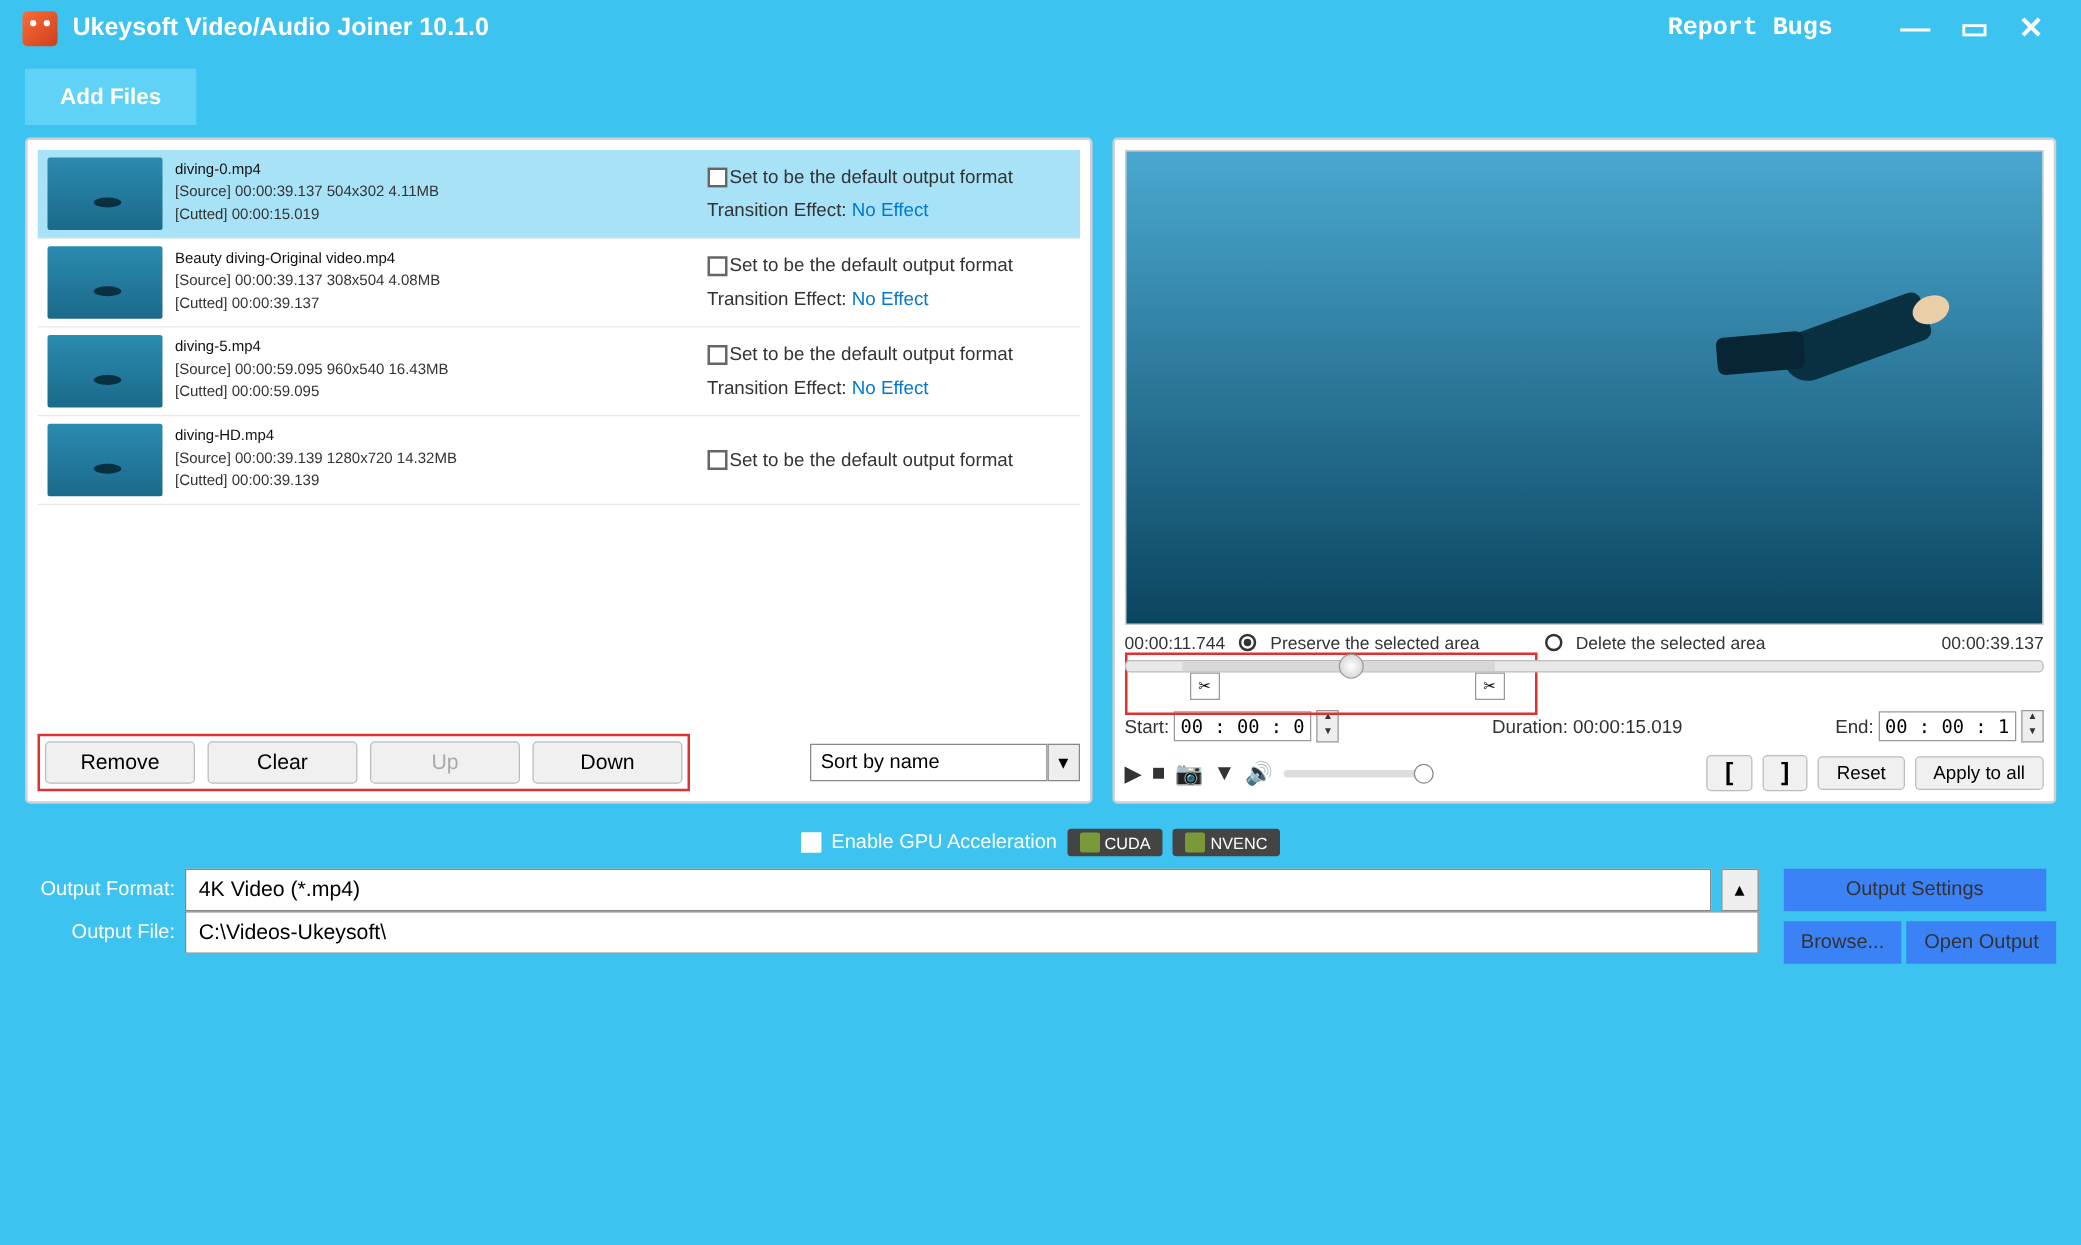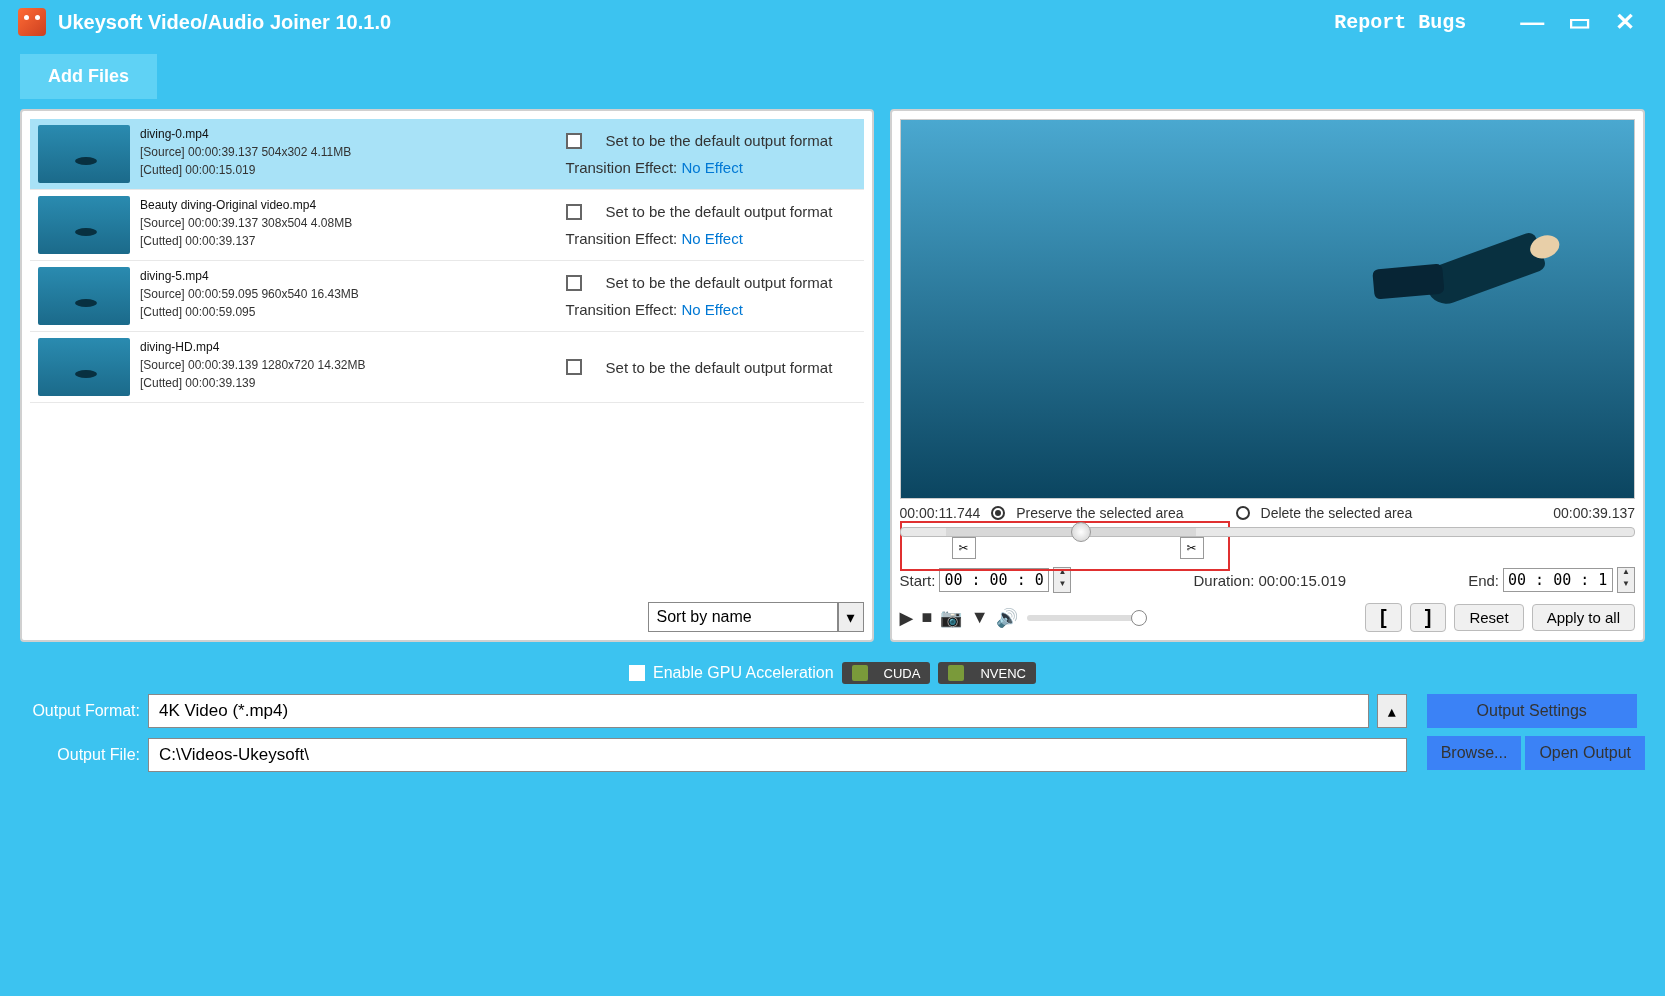--- a/index.html
+++ b/index.html
@@ -21,21 +21,21 @@
 .right-panel { flex: 0.9; display: flex; flex-direction: column; padding: 8px; }
 
 .file-list { flex: 1; overflow: auto; }
 .file-item { display: flex; padding: 6px 8px; border-bottom: 1px solid #e8e8e8; }
 .file-item.selected { background: #a8e2f7; }
 .thumb { width: 92px; height: 58px; background: linear-gradient(180deg,#2a8bb0 0%,#1b6a8a 100%); border-radius: 2px; flex-shrink: 0; position: relative; }
 .thumb::after { content:""; position:absolute; left:40%; top:55%; width:22px; height:8px; background:#083040; border-radius:50%; }
 .file-info { margin-left: 10px; font-size: 12px; color: #333; line-height: 1.5; }
 .file-info .name { color: #111; }
 .file-right { margin-left: auto; font-size: 15px; color: #333; display:flex; flex-direction:column; justify-content:center; gap:10px; min-width:290px; }
-.cb-row { display:flex; align-items:center; gap:24px; }
+.cb-row { display:flex; align-items:center; gap:2px; }
 .cb { width:16px; height:16px; border:2px solid #666; background:#fff; }
 .trans-link { color:#0078d4; cursor:pointer; }
 
 .list-actions { display:flex; gap:10px; margin-top:auto; padding-top:18px; align-items:center; }
 .redbox { border:2px solid #e03030; padding:4px; display:flex; gap:10px; }
 .btn { background:#f0f0f0; border:1px solid #bbb; border-radius:4px; padding:6px 2px; font-size:17px; cursor:pointer; width:120px; }
 .btn.disabled { color:#aaa; }
 .sort-sel { margin-left:auto; display:flex; }
 .sort-input { border:1px solid #888; padding:4px 8px; font-size:16px; width:190px; height:30px; }
 .sort-dd { width:26px; height:30px; border:1px solid #888; background:#eee; display:flex; align-items:center; justify-content:center; }
@@ -63,26 +63,26 @@
 .stepper div { flex:1; font-size:8px; text-align:center; line-height:1; }
 
 .controls-row { display:flex; align-items:center; gap:8px; margin-top:10px; }
 .icon-ctl { font-size:18px; color:#333; cursor:pointer; }
 .vol-track { width:120px; height:6px; background:#ddd; border-radius:3px; position:relative; }
 .vol-thumb { position:absolute; right:0; top:-5px; width:16px; height:16px; background:#fff; border:1px solid #888; border-radius:50%; }
 .small-btn { background:#f0f0f0; border:1px solid #bbb; border-radius:4px; padding:4px 14px; font-size:15px; cursor:pointer; }
 .bracket { font-weight:bold; font-size:20px; padding:2px 14px; }
 
 .gpu-row { display:flex; align-items:center; justify-content:center; gap:8px; color:#fff; font-size:16px; margin:8px 0 10px; }
-.gpu-badge { background:#444; color:#fff; padding:3px 10px; border-radius:3px; font-size:13px; display:flex; align-items:center; gap:16px; }
+.gpu-badge { background:#444; color:#fff; padding:3px 10px; border-radius:3px; font-size:13px; display:flex; align-items:center; gap:4px; }
 .gpu-badge .chip { width:16px; height:16px; background:#7a9a3a; border-radius:2px; }
 
 .bottom-area { padding: 0 20px 20px; display:flex; gap:20px; align-items:flex-start; }
 .output-forms { flex:1; }
-.form-row { display:flex; align-items:center; gap:8px; margin-bottom:10px; }
+.form-row { display:flex; align-items:center; gap:8px; }
 .form-label { color:#fff; font-size:16px; width:120px; text-align:right; }
 .text-input { flex:1; background:#fff; border:1px solid #888; padding:6px 10px; font-size:17px; }
 .dd-btn { width:30px; height:34px; background:#eee; border:1px solid #888; display:flex; align-items:center; justify-content:center; cursor:pointer; }
 .blue-btn { background:#3b82f6; color:#333; border:none; padding:8px 14px; font-size:16px; cursor:pointer; }
 .output-btns { display:flex; flex-direction:column; gap:8px; }
 .out-settings { width:210px; }
 .browse-row { display:flex; gap:4px; }
 .start-btn { background:#ff8c1a; color:#fff; border:none; border-radius:14px; width:310px; height:82px; font-size:36px; font-weight:bold; display:flex; align-items:center; justify-content:center; gap:14px; cursor:pointer; }
 .refresh-icon { width:34px; height:34px; border:4px solid #fff; border-radius:50%; border-top-color:transparent; transform:rotate(40deg); position:relative; }
 .refresh-icon::after { content:""; position:absolute; top:-6px; right:-4px; border:6px solid transparent; border-bottom-color:#fff; transform:rotate(50deg); }
@@ -161,20 +161,26 @@
     </div>
     <div class="file-right">
             <div class="cb-row">
               <span class="cb"></span>
               <span>Set to be the default output format</span>
             </div>
           </div>
         </div>
       </div>
     <div class="list-actions">
+      <div class="redbox">
+        <button class="btn">Remove</button>
+        <button class="btn">Clear</button>
+        <button class="btn disabled">Up</button>
+        <button class="btn">Down</button>
+      </div>
       <div class="sort-sel">
         <input class="sort-input" value="Sort by name" style="">
         <div class="sort-dd">▾</div>
       </div>
     </div>
   </div>
 
   <div class="panel right-panel">
     <div class="preview">
       <div class="diver">

